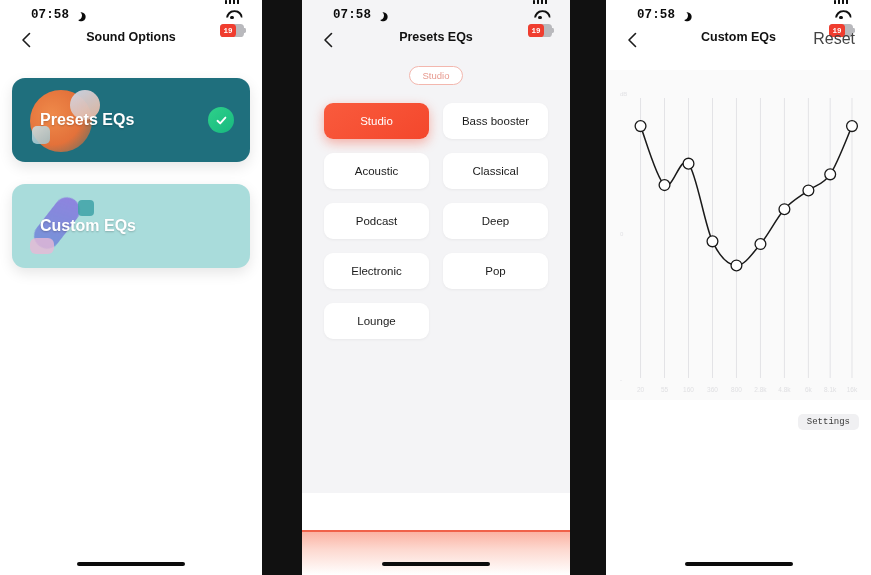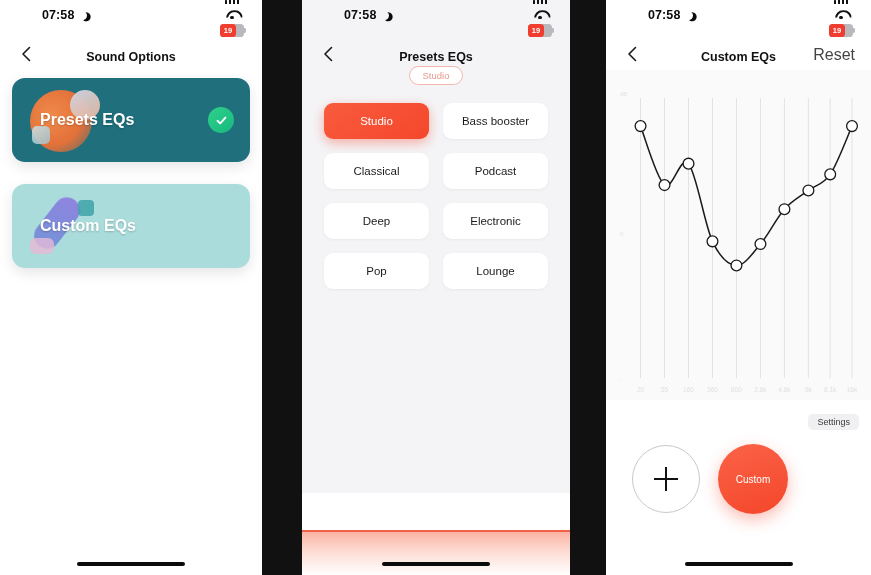--- a/index.html
+++ b/index.html
@@ -10,21 +10,21 @@
 
   .panel { position:relative; height:575px; overflow:hidden; background:#fff; flex:none; }
   .p1 { width:262px; }
   .gutter { width:40px; background:#111; flex:none; }
   .p2 { width:268px; background:#f4f4f6; }
   .gutter2 { width:36px; background:#111; flex:none; }
   .p3 { width:265px; background:#fff; }
 
   
   .statusbar { height:30px; display:flex; align-items:center; justify-content:space-between;
-               padding:0 18px 0 42px; }
+               padding:0 18px 0 31px;font-family:Liberation Mono, monospace; }
   .sb-time { font-size:12.5px; font-weight:700; color:#0b0b0b; letter-spacing:.1px;
              display:flex; align-items:center; gap:4px; }
   .moon { width:9px; height:9px; border-radius:50%; box-shadow:3px 2.5px 0 0 #0b0b0b;
           background:transparent; display:inline-block; transform:rotate(-20deg); }
   .sb-right { display:flex; align-items:center; gap:5px;flex-direction:column; }
   .bars { display:flex; align-items:flex-end; gap:1.4px; height:11px; }
   .bars i { width:2.6px; background:#111; border-radius:.6px; display:block; }
   .bars i:nth-child(1){height:4px;} .bars i:nth-child(2){height:6px;}
   .bars i:nth-child(3){height:8.5px;} .bars i:nth-child(4){height:11px;}
   .wifi { position:relative; width:13px; height:10px; }
@@ -35,21 +35,21 @@
     background:#111; border-radius:50%; }
   .batt { width:24px; height:12.5px; border-radius:3.6px; background:#b9b9bd; position:relative;
           display:flex; align-items:center; }
   .batt-fill { width:16px; height:12.5px; border-radius:3.6px; background:#f03d2f;
                display:flex; align-items:center; justify-content:center; }
   .batt-num { font-size:7.5px; font-weight:700; color:#fff; }
   .batt::after { content:""; position:absolute; right:-2.4px; top:4px; width:2px; height:4.5px;
                  background:#b9b9bd; border-radius:0 1.4px 1.4px 0; }
 
   
-  .navbar { height:34px; display:flex; align-items:flex-end; padding:0 16px; position:relative; }
+  .navbar { height:34px; display:flex; align-items:flex-start; padding:0 16px; position:relative; }
   .back { width:20px; height:20px; display:flex; align-items:center; justify-content:center;
           cursor:pointer; }
   .back svg { display:block; }
   .nav-title { position:absolute; left:0; right:0; text-align:center; font-size:12.5px;
                font-weight:700; color:#111; pointer-events:none; }
   .nav-right { margin-left:auto; font-size:16px; color:#444; cursor:pointer; }
 
   
   .cards { padding:14px 12px 0; display:flex; flex-direction:column; gap:22px; }
   .card { position:relative; height:84px; border-radius:13px; overflow:hidden;
@@ -90,21 +90,21 @@
                    box-shadow:0 4px 12px rgba(244,71,44,.40); }
   .p2-white { position:absolute; left:0; right:0; bottom:44px; height:38px; background:#fff; }
   .p2-redline { position:absolute; left:0; right:0; bottom:43px; height:2px; background:#f0614a; }
   .p2-glow { position:absolute; left:0; right:0; bottom:0; height:43px;
              background:linear-gradient(180deg,#fbb2a3 0%, #fdd8cf 40%, #ffffff 100%); }
 
   
   .chart-wrap { position:relative; margin:6px 0 0; height:330px; background:#fafafa; }
   .chart-svg { display:block; width:100%; height:100%; }
   .settings-pill { position:absolute; right:12px; top:14px; padding:3px 9px; border-radius:5px;
-                   background:#f0f0f2; font-size:9px; color:#3a3a3a; cursor:pointer; }
+                   background:#f0f0f2; font-size:9px; color:#3a3a3a; cursor:pointer;font-family:Liberation Mono, monospace; }
   .p3-bottom { position:relative; height:155px; }
   .circles { position:absolute; left:26px; top:44px; display:flex; gap:18px; align-items:center; }
   .circ-add { width:68px; height:68px; border-radius:50%; border:1px solid #c9c9c9;
               background:#fff; display:flex; align-items:center; justify-content:center;
               cursor:pointer; }
   .plus { position:relative; width:24px; height:24px; }
   .plus::before,.plus::after { content:""; position:absolute; background:#111; }
   .plus::before { left:11px; top:0; width:2px; height:24px; }
   .plus::after { left:0; top:11px; width:24px; height:2px; }
   .circ-custom { width:70px; height:70px; border-radius:50%;
@@ -206,20 +206,21 @@
           </svg>
       </div>
       <div class="nav-title">Presets EQs</div>
     </div>
 
     <div class="pill-badge">Studio</div>
 
     <div class="grid">
       <div class="preset active">Studio</div>
       <div class="preset">Bass booster</div>
+      <div class="preset">Acoustic</div>
       <div class="preset">Classical</div>
       <div class="preset">Podcast</div>
       <div class="preset">Deep</div>
       <div class="preset">Electronic</div>
       <div class="preset">Pop</div>
       <div class="preset">Lounge</div>
     </div>
 
     <div class="p2-white"></div>
     <div class="p2-redline"></div>
@@ -295,26 +296,18 @@
           <circle cx="154.44" cy="174.04000000000002" r="5.4" fill="#ffffff" stroke="#1a1a1a" stroke-width="1.3"></circle>
           <circle cx="178.42" cy="139.2" r="5.4" fill="#ffffff" stroke="#1a1a1a" stroke-width="1.3"></circle>
           <circle cx="202.4" cy="120.44" r="5.4" fill="#ffffff" stroke="#1a1a1a" stroke-width="1.3"></circle>
           <circle cx="224.20000000000002" cy="104.36" r="5.4" fill="#ffffff" stroke="#1a1a1a" stroke-width="1.3"></circle>
           <circle cx="246" cy="56.12" r="5.4" fill="#ffffff" stroke="#1a1a1a" stroke-width="1.3"></circle>
         </svg>
     </div>
 
     <div class="p3-bottom">
       <div class="settings-pill">Settings</div>
-      <div class="circles">
-        <div class="circ-add">
-          <span class="plus"></span>
-        </div>
-        <div class="circ-custom">
-          <span>Custom</span>
-        </div>
-      </div>
     </div>
 
     <div class="home-ind"></div>
   </div>
 
 </div>
 
 </body></html>

